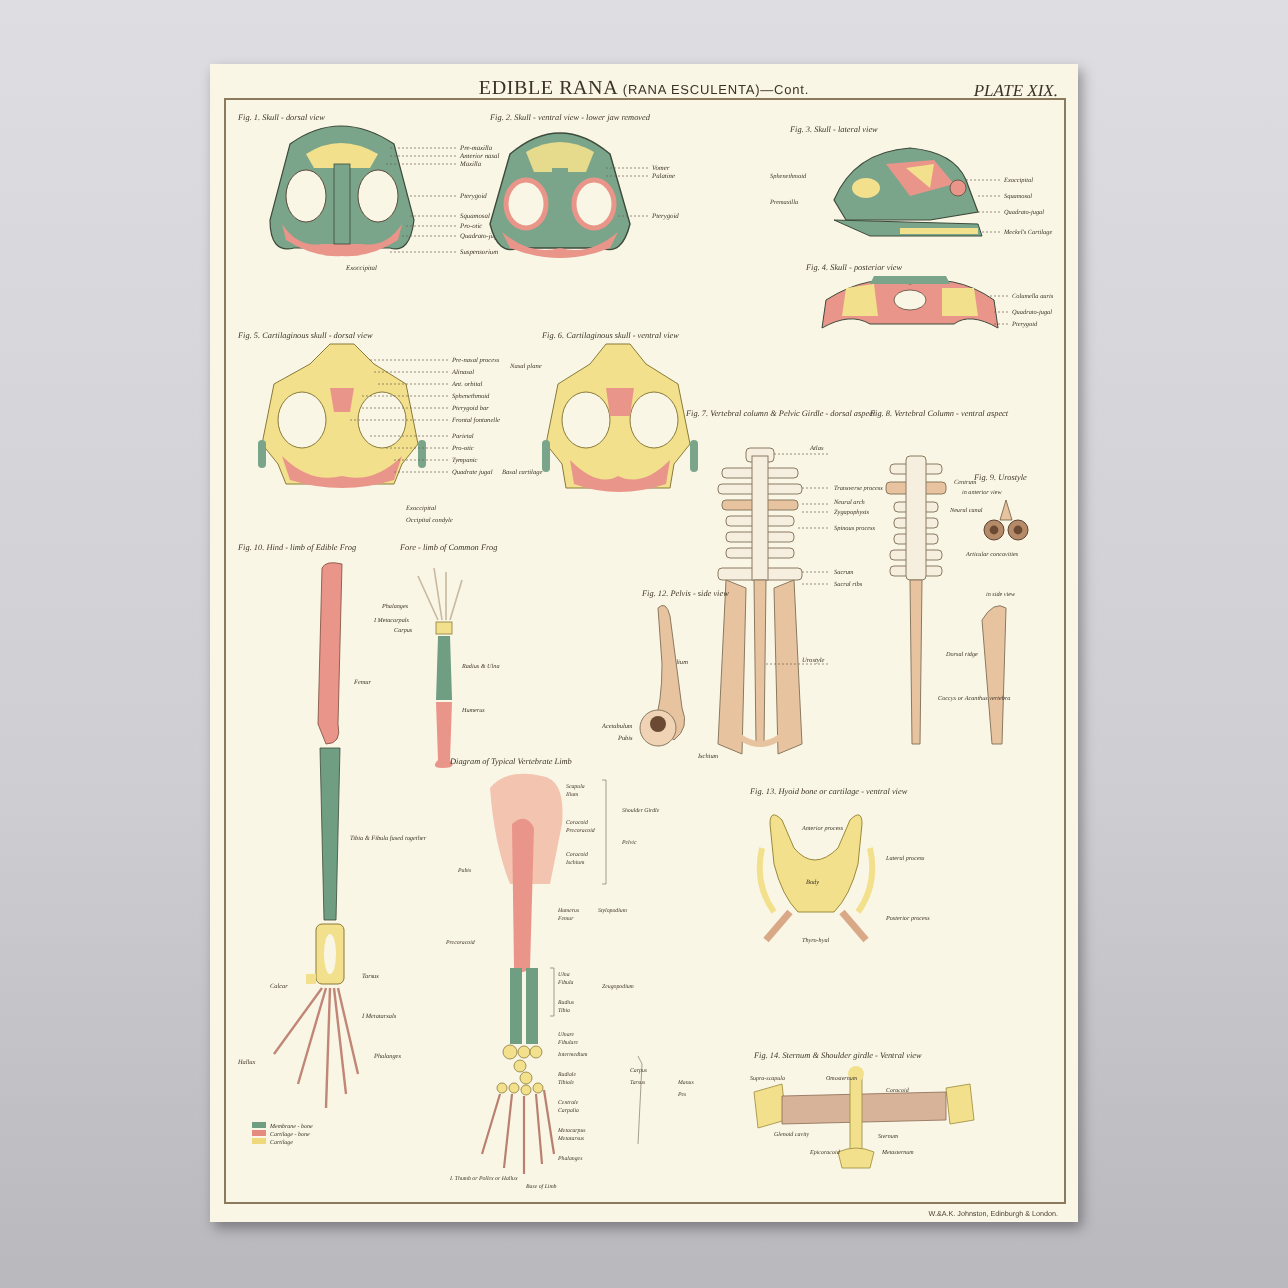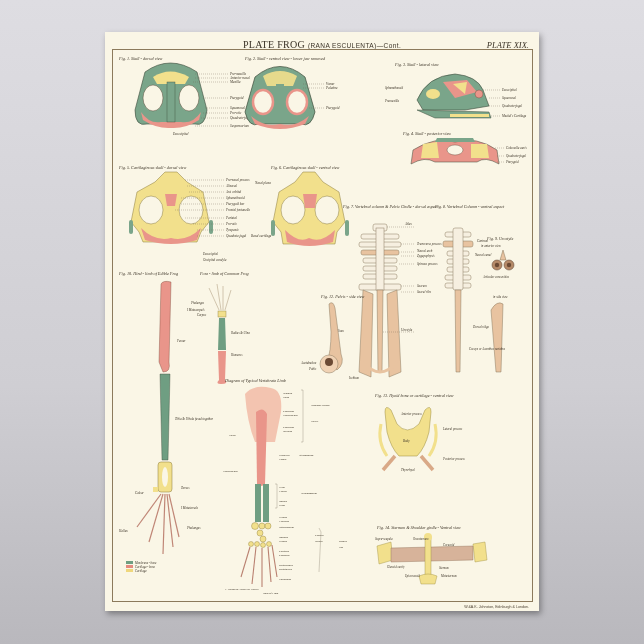--- a/index.html
+++ b/index.html
@@ -13,21 +13,21 @@
   svg.figs{position:absolute;left:0;top:0;}
   .lbl{font-family:"Liberation Serif",serif;font-style:italic;fill:#3b3326;}
   .cap{font-family:"Liberation Serif",serif;font-style:italic;font-size:4.2px;fill:#3b3326;}
   .lead{stroke:#6d6250;stroke-width:0.35;stroke-dasharray:1 1;fill:none;}
 </style>
 </head>
 <body>
 
 <div class="poster">
   <div class="title">
-    <span>PLATE FROG</span>
+    <span>EDIBLE RANA</span>
     <span class="sub">(RANA ESCULENTA)—Cont.</span>
   </div>
   <div class="plate">PLATE XIX.</div>
   <div class="frame"></div>
 
   <svg class="figs" width="434" height="579" viewBox="0 0 434 579">
 
     <g>
       <text class="cap" x="14" y="28">Fig. 1.   Skull - dorsal view</text>
       <path d="M40,40 Q65,22 92,40 L102,78 Q100,95 90,92 L42,92 Q30,95 30,78 Z" fill="#7aa58a" stroke="#3c4a3a" stroke-width="0.6"></path>

